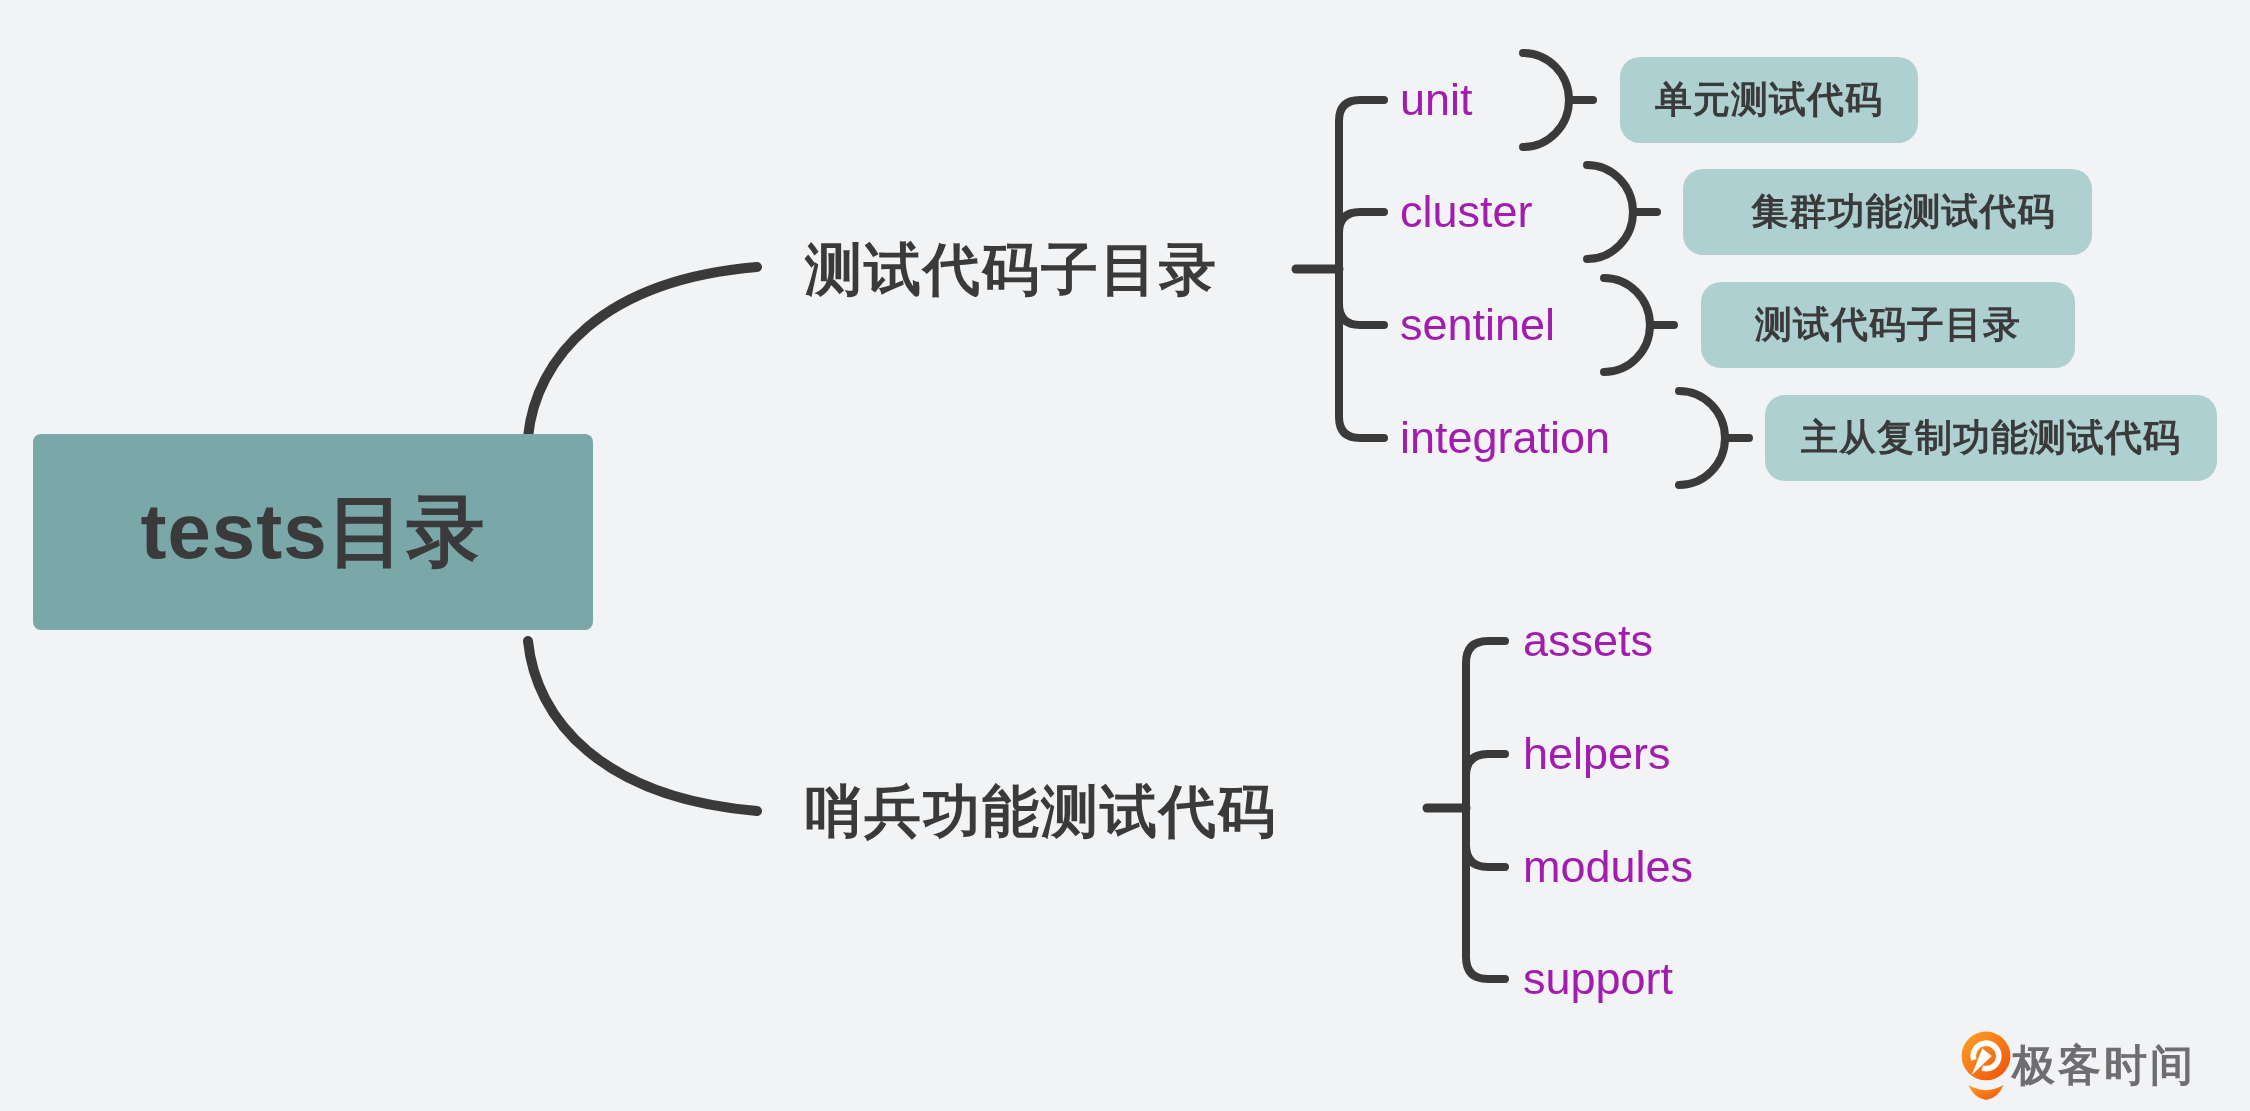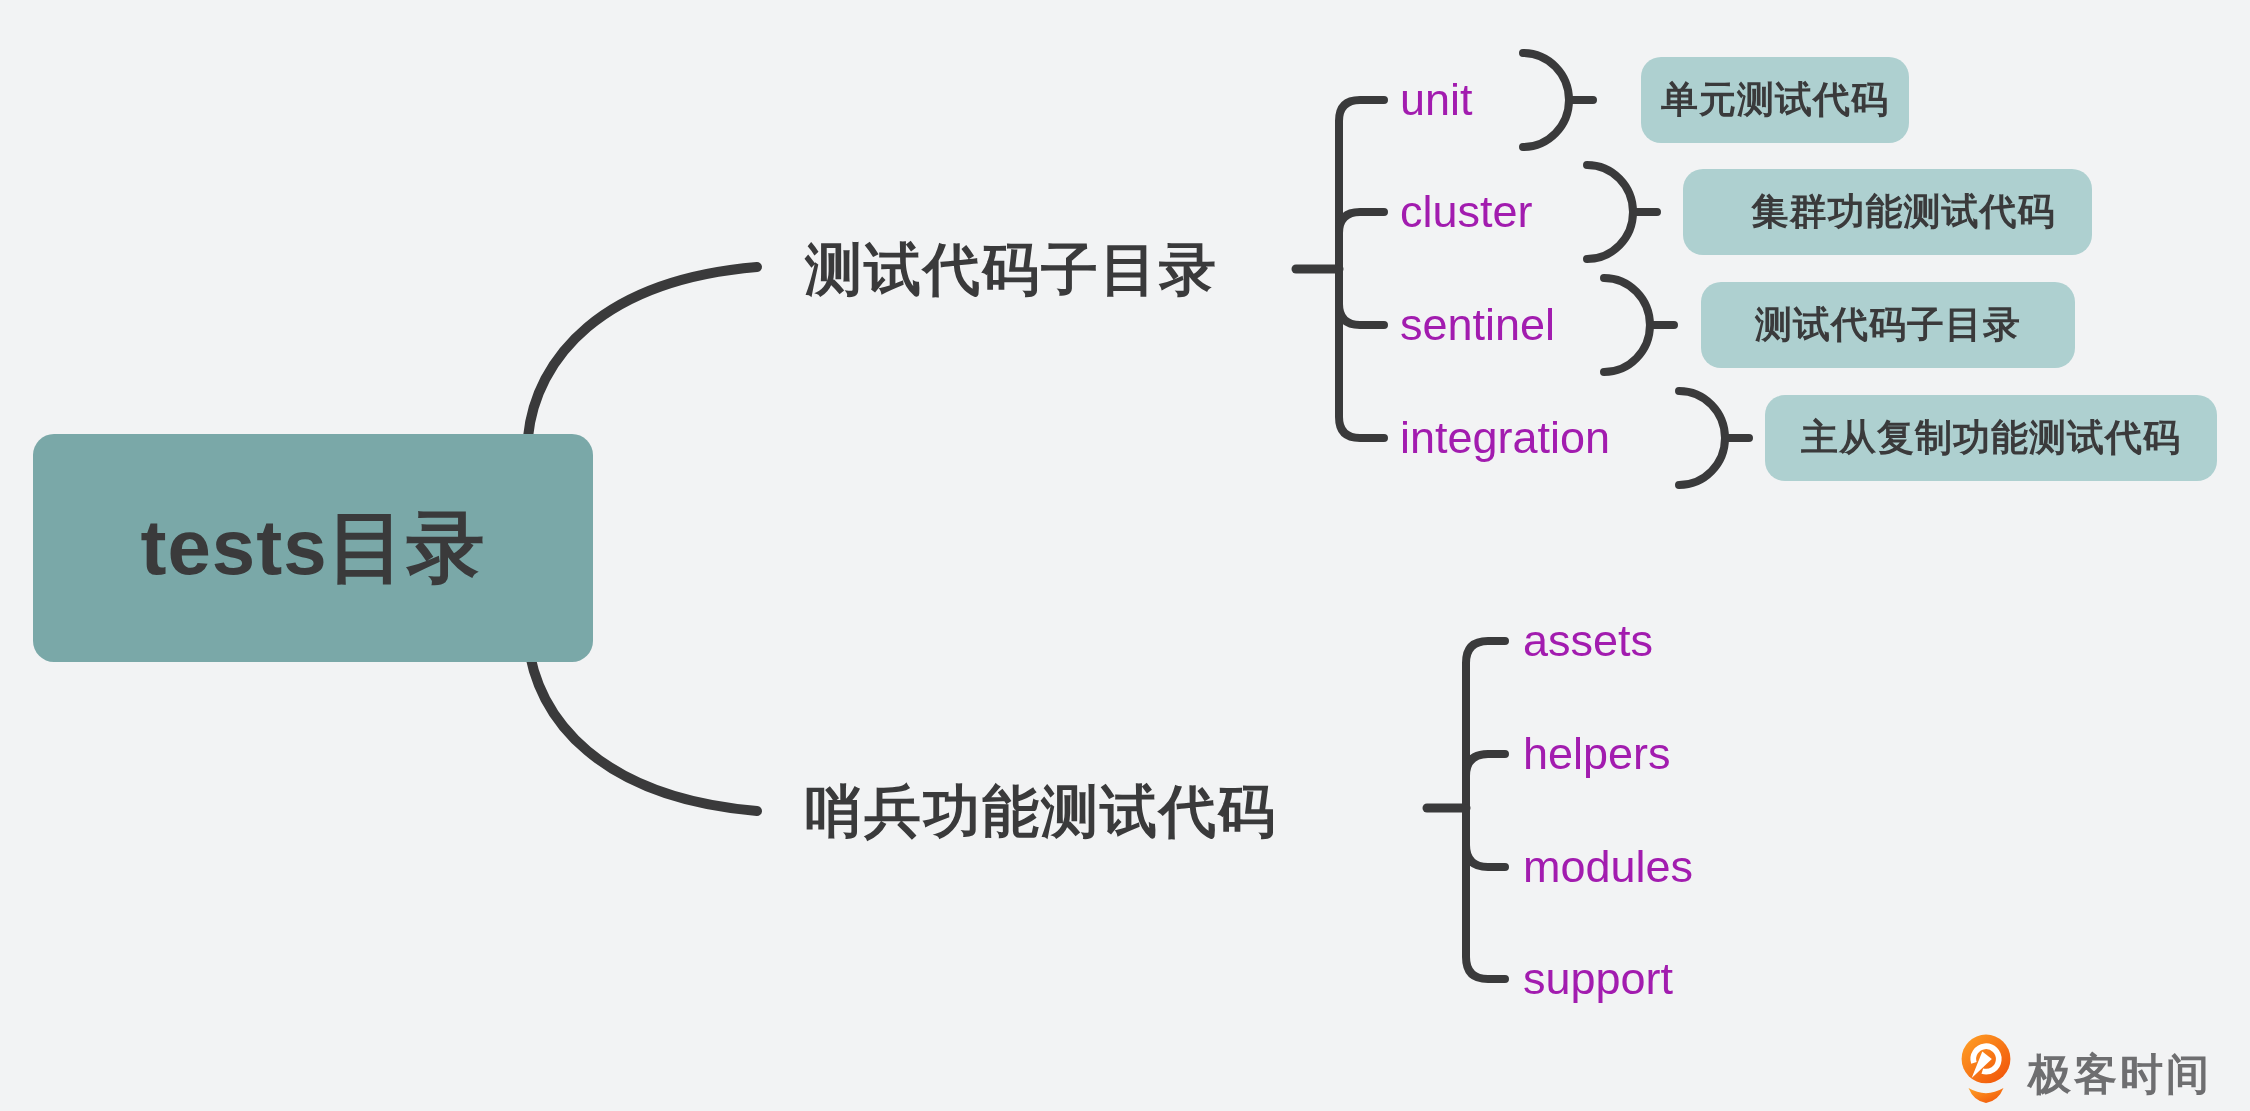--- a/index.html
+++ b/index.html
@@ -7,41 +7,41 @@
     position:relative;
     width:2250px;height:1111px;
     background:#f2f3f4;
     overflow:hidden;
     font-family:"Liberation Sans","DejaVu Sans",sans-serif;
     color:#3a3a3b;
   }
   #wires{position:absolute;left:0;top:0;width:2250px;height:1111px;}
   #wires path{fill:none;stroke:#3a3a3b;stroke-linecap:round;stroke-linejoin:round;}
   .root-node{
-    position:absolute;left:33px;top:434px;width:560px;height:228px;
-    background:#7aa8a8;border-radius:21px;
+    position:absolute;left:33px;top:434px;width:560px;height:196px;
+    background:#7aa8a8;border-radius:8px;
     display:flex;align-items:center;justify-content:center;
     font-size:78px;font-weight:bold;letter-spacing:1px;
   }
   .branch-label{
     position:absolute;font-size:57px;font-weight:bold;
     line-height:64px;letter-spacing:2px;white-space:nowrap;
   }
   .child-label{
     position:absolute;font-size:45px;font-weight:500;
     line-height:54px;white-space:nowrap;color:#a21caf;
   }
   .summary-box{
     position:absolute;height:86px;background:#aed0d0;border-radius:20px;
     display:flex;align-items:center;justify-content:center;
     font-size:37px;font-weight:bold;letter-spacing:1px;white-space:nowrap;
   }
   .watermark{
     position:absolute;left:1960px;top:1028px;width:290px;height:76px;
-    display:flex;align-items:flex-end;gap:16px;
+    display:flex;align-items:center;
   }
   .watermark-text{
     font-size:43px;font-weight:600;color:#6e6e70;letter-spacing:3px;white-space:nowrap;
   }
 </style>
 </head>
 <body>
 
 <div id="canvas">
 
@@ -71,21 +71,21 @@
   <div class="root-node">tests目录</div>
 
   <div class="branch-label" style="left:805px;top:237px;">测试代码子目录</div>
   <div class="branch-label" style="left:805px;top:779px;">哨兵功能测试代码</div>
 
   <div class="child-label" style="left:1400px;top:73px;">unit</div>
   <div class="child-label" style="left:1400px;top:185px;">cluster</div>
   <div class="child-label" style="left:1400px;top:298px;">sentinel</div>
   <div class="child-label" style="left:1400px;top:411px;">integration</div>
 
-  <div class="summary-box" style="left:1620px;top:57px;width:268px;margin-left:21px;">单元测试代码</div>
+  <div class="summary-box" style="left:1620px;top:57px;width:298px;">单元测试代码</div>
   <div class="summary-box" style="left:1683px;top:169px;width:377px;padding-left:32px;">集群功能测试代码</div>
   <div class="summary-box" style="left:1701px;top:282px;width:374px;">测试代码子目录</div>
   <div class="summary-box" style="left:1765px;top:395px;width:452px;">主从复制功能测试代码</div>
 
   <div class="child-label" style="left:1523px;top:614px;">assets</div>
   <div class="child-label" style="left:1523px;top:727px;">helpers</div>
   <div class="child-label" style="left:1523px;top:840px;">modules</div>
   <div class="child-label" style="left:1523px;top:952px;">support</div>
 
   <div class="watermark">

